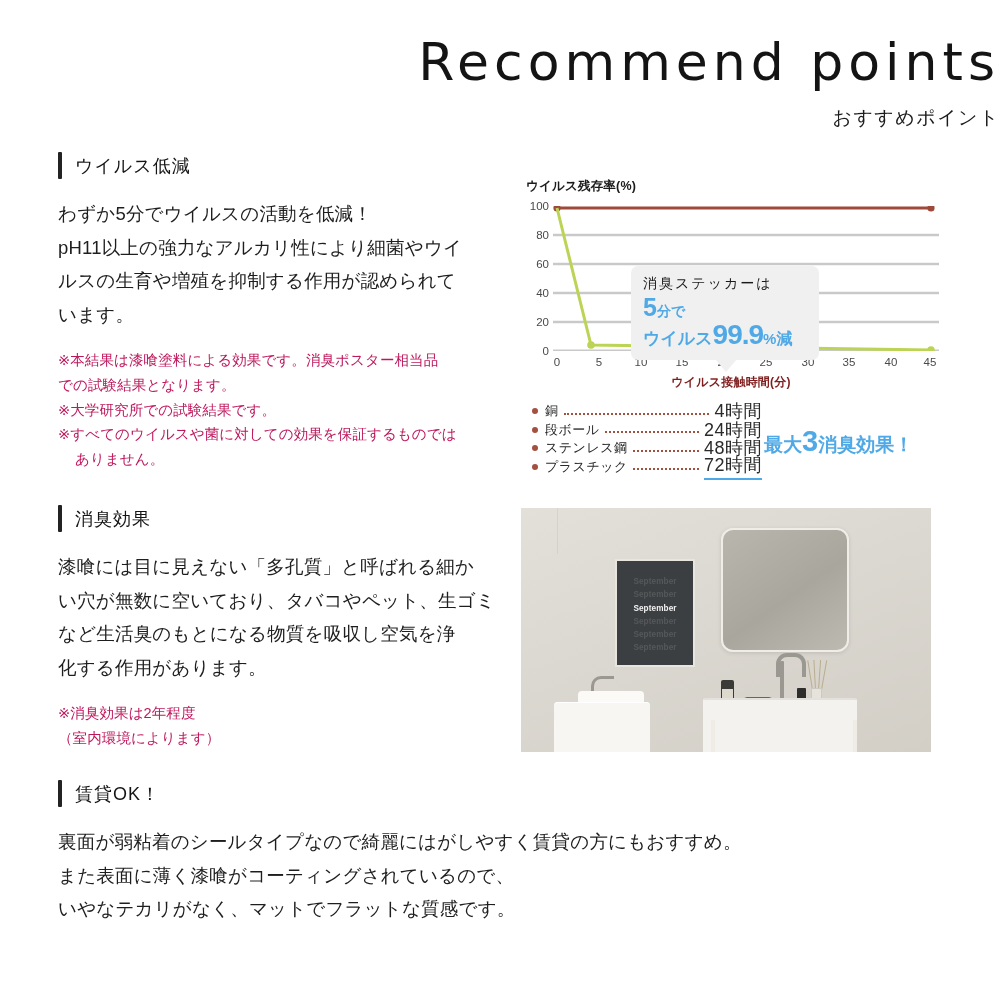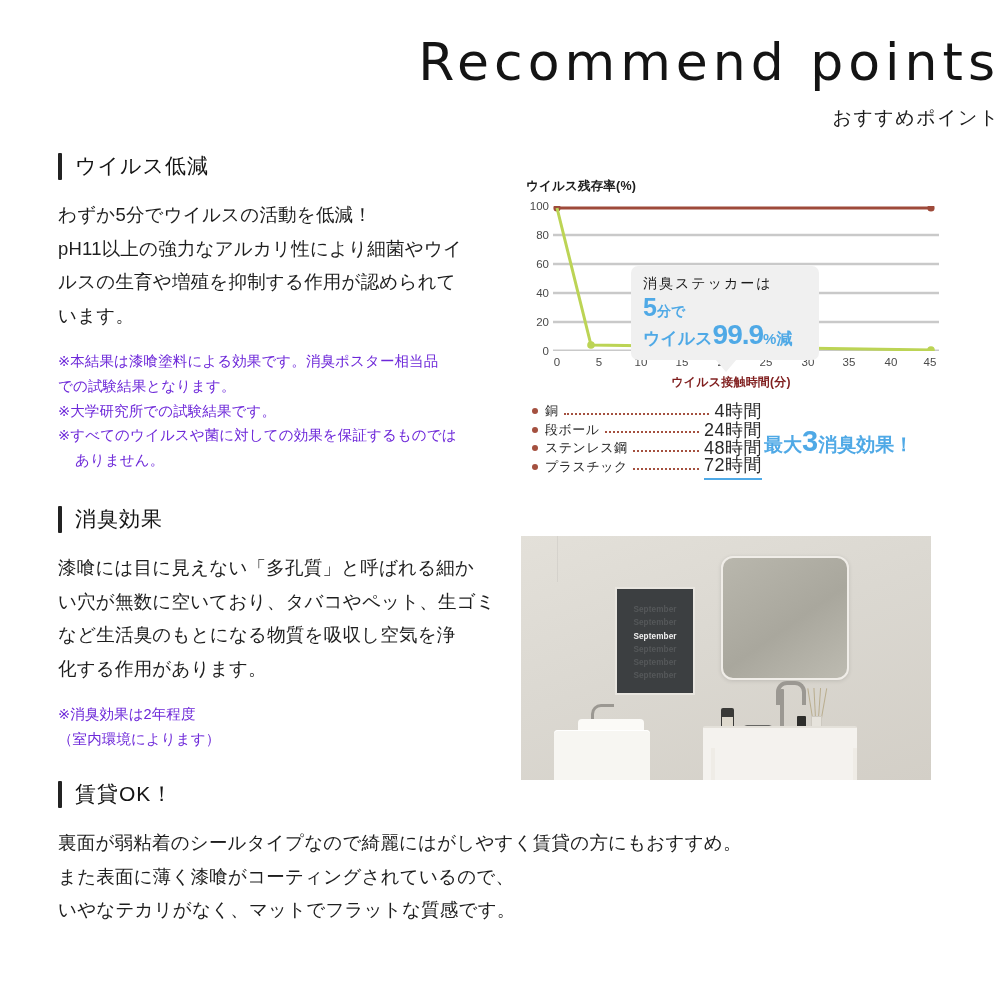--- a/index.html
+++ b/index.html
@@ -27,39 +27,39 @@
     margin-top:14px;
     font-size:19px;
     letter-spacing:1.5px;
     color:#1b1b1b;
     font-weight:500;
   }
 
   
   .sec-head{
     display:flex;align-items:center;
-    font-size:21px;font-weight:400;color:#141414;letter-spacing:1px;
+    font-size:18px;font-weight:400;color:#141414;letter-spacing:1px;
   }
   .sec-bar{
     display:inline-block;width:4px;height:27px;background:#232323;
     margin-right:13px;border-radius:1px;
   }
 
   
   .block-virus{position:absolute;left:58px;top:152px;width:460px;}
   .block-odor{position:absolute;left:58px;top:505px;width:460px;}
   .block-rent{position:absolute;left:58px;top:780px;width:880px;}
 
   .body-text{
     margin-top:18px;
     font-size:18.5px;line-height:1.82;color:#1e1e1e;letter-spacing:0.2px;
   }
   .note-text{
     margin-top:16px;
-    font-size:14.5px;line-height:1.72;color:#6d28d9;letter-spacing:0.1px;
+    font-size:14.5px;line-height:1.72;color:#be185d;letter-spacing:0.1px;
   }
   .note-text .indent{padding-left:17px;display:block;}
 
   
   .chart-wrap{position:absolute;left:521px;top:178px;width:420px;height:215px;}
   .chart-ylabel{
     position:absolute;left:5px;top:0;font-size:12.5px;font-weight:700;color:#1b1b1b;
     letter-spacing:0.2px;
   }
   .chart-plot{position:absolute;left:0;top:28px;width:420px;height:145px;}
@@ -116,21 +116,21 @@
   .legend-side{
     position:absolute;left:764px;top:427px;color:#4fa9e6;
     white-space:nowrap;line-height:1;
   }
   .legend-side .t{font-size:19px;font-weight:700;letter-spacing:0px;}
   .legend-side .n{font-size:29px;font-weight:700;}
 
   
   .photo{
     position:absolute;left:521px;top:508px;width:410px;height:244px;
-    overflow:hidden;background:#f9a8d4;margin-top:28px;
+    overflow:hidden;background:#f9a8d4;
   }
   .wall{position:absolute;inset:0;
     background:linear-gradient(160deg,#e3e0d9 0%,#dbd8d1 45%,#d3cfc7 100%);}
   .wall-seam{position:absolute;left:36px;top:0;width:1px;height:46px;background:rgba(0,0,0,.05);}
   .poster{
     position:absolute;left:94px;top:51px;width:80px;height:108px;
     background:#3c3f41;border:2px solid #e8e5df;box-sizing:border-box;
     padding-top:14px;
   }
   .poster-line{

